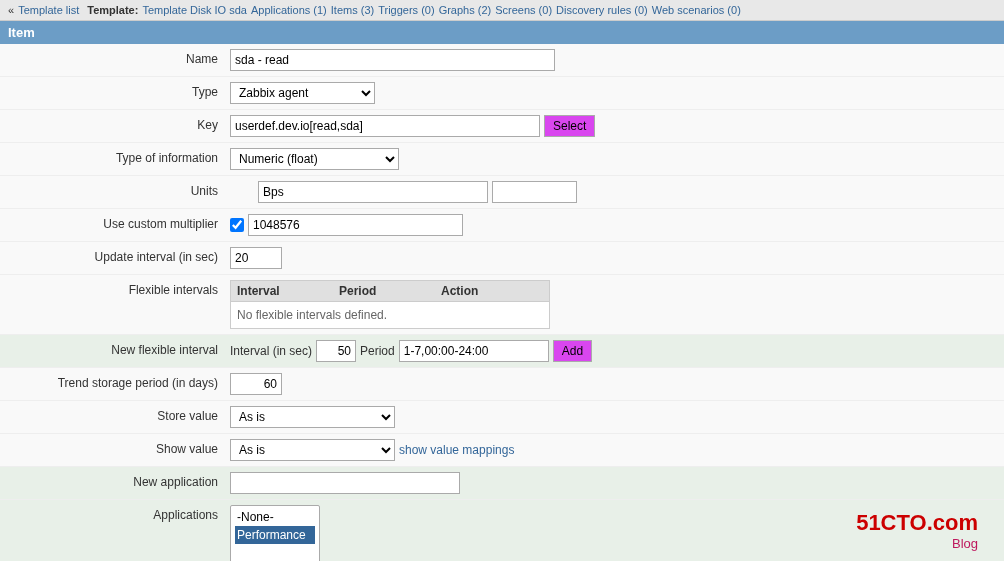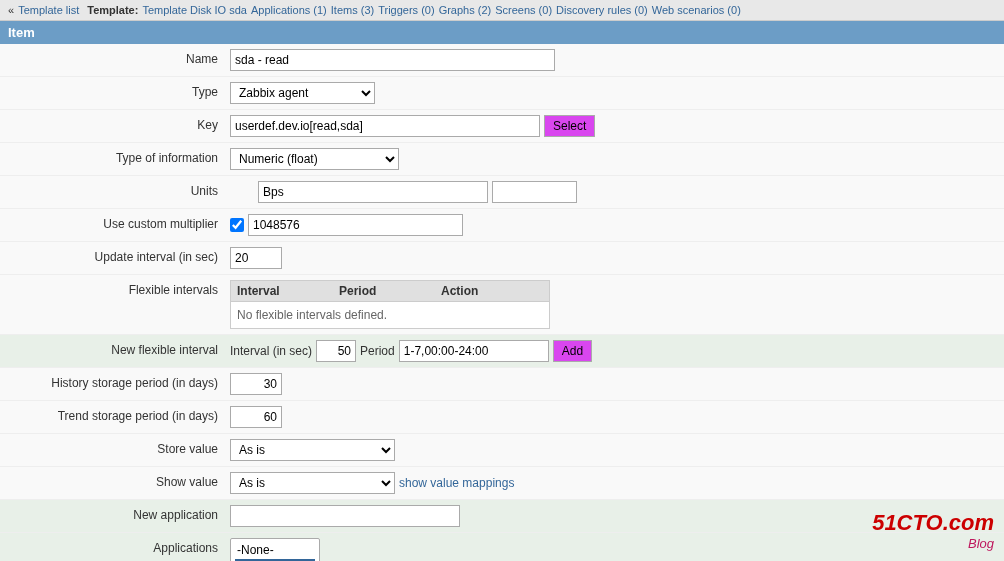--- a/index.html
+++ b/index.html
@@ -147,24 +147,23 @@
       font-size: 12px;
     }
     .app-listbox option { padding: 2px; }
     .app-listbox option:checked,
     .app-listbox option:hover { background: #336699; color: white; }
 
     
     .watermark {
       position: fixed;
       bottom: 10px;
-      right: 10px;
+      right: 26px;
       text-align: right;
       pointer-events: none;
-      font-style: italic;
     }
     .watermark-title {
       font-size: 22px;
       font-weight: bold;
       color: #cc0000;
     }
     .watermark-blog {
       font-size: 13px;
       color: #be185d;
     }
@@ -291,26 +290,20 @@
     <div class="form-label">New flexible interval</div>
     <div class="form-control flex-interval-row">
       <span>Interval (in sec)</span>
       <input type="text" class="interval-sec-input" value="50" style="">
       <span>Period</span>
       <input type="text" class="period-input" value="1-7,00:00-24:00" style="">
       <button>Add</button>
     </div>
   </div>
 
-  <div class="form-row">
-    <div class="form-label">History storage period (in days)</div>
-    <div class="form-control">
-      <input type="text" class="days-input" value="30" style="">
-    </div>
-  </div>
 
   <div class="form-row">
     <div class="form-label">Trend storage period (in days)</div>
     <div class="form-control">
       <input type="text" class="days-input" value="60" style="">
     </div>
   </div>
 
   <div class="form-row">
     <div class="form-label">Store value</div>

